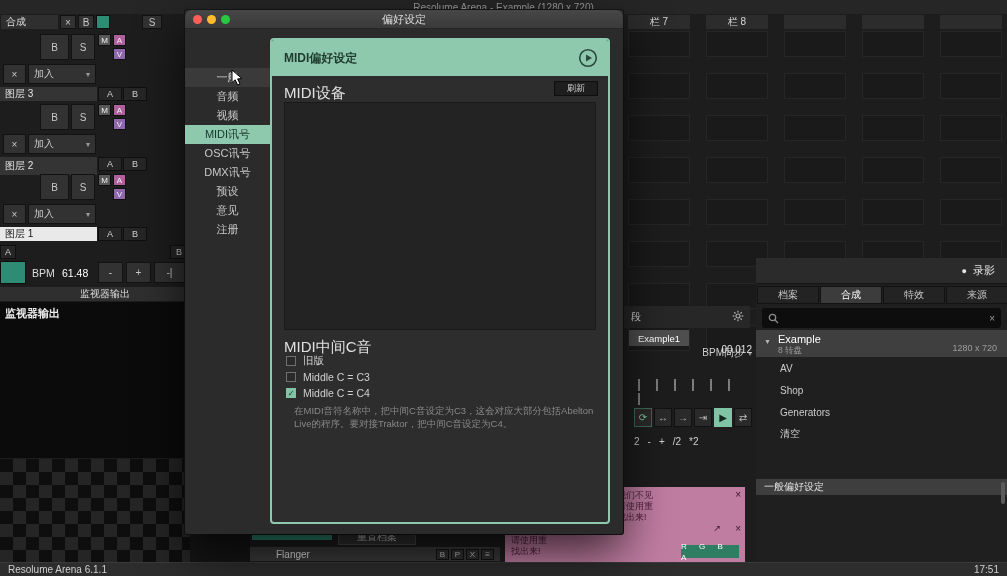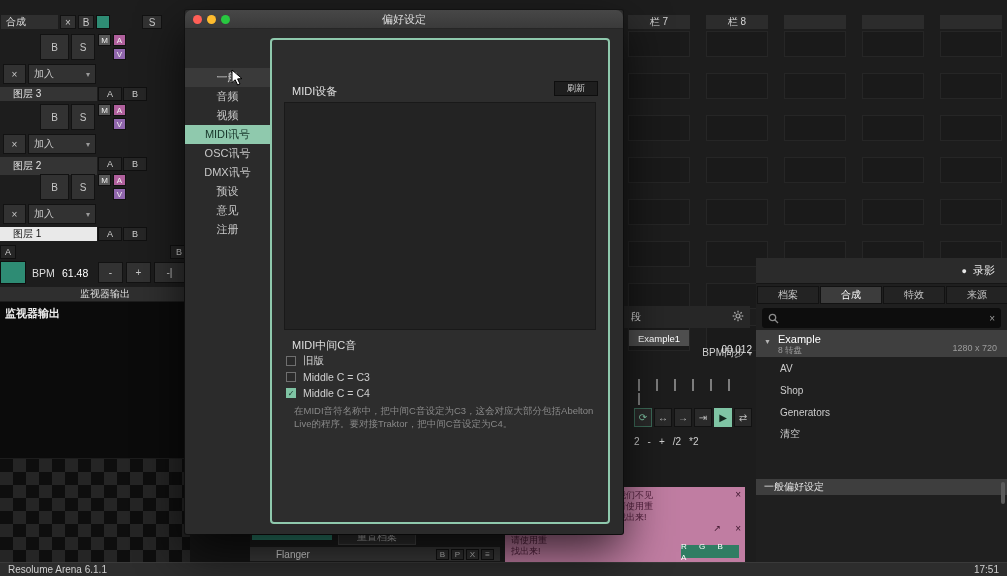--- a/index.html
+++ b/index.html
@@ -9,21 +9,21 @@
   .abs{position:absolute}
   .flex{display:flex;align-items:center}
   .btn{background:#323232;border:1px solid #121212;color:#c8c8c8;display:flex;align-items:center;justify-content:center;font-size:10px;cursor:default}
   .cellbar{background:#2f2f2f;color:#ddd;display:flex;align-items:center}
   
   .menubar{left:0;top:0;width:1007px;height:14px;background:#262626;color:#9b9b9b;justify-content:center;font-size:10px}
   .statusbar{left:0;top:562px;width:1007px;height:14px;background:#2d2d2d;border-top:1px solid #3a3a3a;justify-content:space-between;padding:0 8px;color:#cfcfcf;z-index:6}
   
   .swatch{background:#2e8c74;border:1px solid #0e0e0e}
   .mav{font-size:8px;color:#eee;display:flex;align-items:center;justify-content:center;border:1px solid #101010}
-  .laylabel{background:#343434;color:#e4e4e4;display:flex;align-items:center;padding-left:13px;font-size:10px}
+  .laylabel{background:#343434;color:#e4e4e4;display:flex;align-items:center;padding-left:5px;font-size:10px}
   .laylabel.sel{background:#e9e9e9;color:#111}
   .abcell{background:#262626;border:1px solid #101010;color:#cfcfcf;display:flex;align-items:center;justify-content:center;font-size:9px}
   .checker{background:
     repeating-conic-gradient(#252525 0% 25%, #0e0e0e 0% 50%);
     background-size:26px 26px}
   
   #clip-grid{left:628px;top:15px;width:379px;height:243px}
   #clip-grid .hdrs,#clip-grid .bdy{display:grid;gap:16px}
   .ghead{height:14px;background:#2c2c2c;color:#d5d5d5;display:flex;align-items:center;justify-content:center;font-size:10px}
   #clip-grid .bdy{margin-top:2px;grid-auto-rows:26px}
@@ -52,32 +52,35 @@
           box-shadow:0 18px 48px rgba(0,0,0,.72),0 0 0 1px #161616;z-index:30}
   .titlebar{position:absolute;left:0;top:0;width:438px;height:19px;background:linear-gradient(#474747,#3a3a3a);
             border-radius:7px 7px 0 0;border-bottom:1px solid #262626;display:flex;align-items:center;justify-content:center;color:#ddd;font-size:11px}
   .light{position:absolute;top:5px;width:9px;height:9px;border-radius:50%}
   .navitem{position:absolute;left:0;width:85px;height:19px;display:flex;align-items:center;justify-content:center;color:#c9c9c9;font-size:11px}
   .navitem.hovered{background:#3a3a3a}
   .navitem.active{background:#8fc9ad;color:#17352a}
   .frame{position:absolute;left:85px;top:28px;width:340px;height:486px;background:#2d2d2d;border:2px solid #8fc9ad;border-radius:4px;overflow:hidden}
   .framehdr{position:absolute;left:0;top:0;width:336px;height:36px;background:#8fc9ad;color:#1f3b2d;display:flex;align-items:center;justify-content:space-between;padding:0 10px 0 12px;font-size:12px;font-weight:bold}
   .devbox{position:absolute;left:12px;top:62px;width:312px;height:228px;background:#232323;border:1px solid #191919}
-  .sectlabel{position:absolute;left:20px;color:#e0e0e0;font-size:11px}
+  .sectlabel{position:absolute;left:12px;color:#e0e0e0;font-size:15px}
   .refresh{position:absolute;right:10px;top:41px;width:44px;height:15px;background:#1e1e1e;border:1px solid #0e0e0e;color:#cfcfcf;font-size:9px;display:flex;align-items:center;justify-content:center}
   .opt{position:absolute;left:14px;display:flex;align-items:center;height:14px;color:#cfcfcf;font-size:10.5px}
   .cb{width:10px;height:10px;border:1px solid #6f6f6f;background:#2a2a2a;margin-right:7px;display:flex;align-items:center;justify-content:center;font-size:8px;color:transparent}
   .cb.on{background:#7fc4a4;border-color:#7fc4a4;color:#17332a}
   .note{position:absolute;left:22px;top:364px;width:300px;color:#888;font-size:9.5px;line-height:1.4}
 </style>
 </head>
 <body>
 
 <div id="app">
 
+  <div class="abs flex menubar">
+    <span>Resolume Arena - Example (1280 x 720)</span>
+  </div>
 
   <div class="abs cellbar" style="left:1px;top:15px;width:57px;height:14px;padding-left:5px">合成</div>
   <div class="abs btn" style="left:60px;top:15px;width:16px;height:14px">×</div>
   <div class="abs btn" style="left:78px;top:15px;width:16px;height:14px">B</div>
   <div class="abs swatch" style="left:96px;top:15px;width:14px;height:14px"></div>
   <div class="abs btn" style="left:142px;top:15px;width:20px;height:14px">S</div>
 
   <div class="abs btn" style="left:40px;top:34px;width:29px;height:26px">B</div>
   <div class="abs btn" style="left:71px;top:34px;width:24px;height:26px">S</div>
   <div class="abs mav" style="left:98px;top:34px;width:13px;height:12px;background:#585858">M</div>
@@ -329,20 +332,29 @@
     <div class="navitem" style="top:191px">意见</div>
     <div class="navitem" style="top:210px">注册</div>
 
     <span style="position:absolute;left:46px;top:59px;z-index:5">
       <svg width="12" height="18" viewBox="0 0 12 18">
           <path d="M1,1 L1,13.5 L4.2,10.8 L6.6,16 L9,15 L6.6,9.9 L11,9.6 Z" fill="#fff" stroke="#000" stroke-width="1"></path>
         </svg>
     </span>
 
     <div class="frame">
+      <div class="framehdr">
+        <span>MIDI偏好设定</span>
+        <span style="display:flex">
+          <svg width="20" height="20" viewBox="0 0 20 20">
+              <circle cx="10" cy="10" r="8.3" fill="none" stroke="#2b4a3b" stroke-width="1.6"></circle>
+              <path d="M8,6.5 L14,10 L8,13.5 Z" fill="#2b4a3b"></path>
+            </svg>
+        </span>
+      </div>
 
       <div class="sectlabel" style="top:44px">MIDI设备</div>
       <div class="refresh">刷新</div>
       <div class="devbox"></div>
 
       <div class="sectlabel" style="top:298px">MIDI中间C音</div>
 
       <div class="opt" style="top:314px">
         <span class="cb">✓</span>
         <span>旧版</span>

